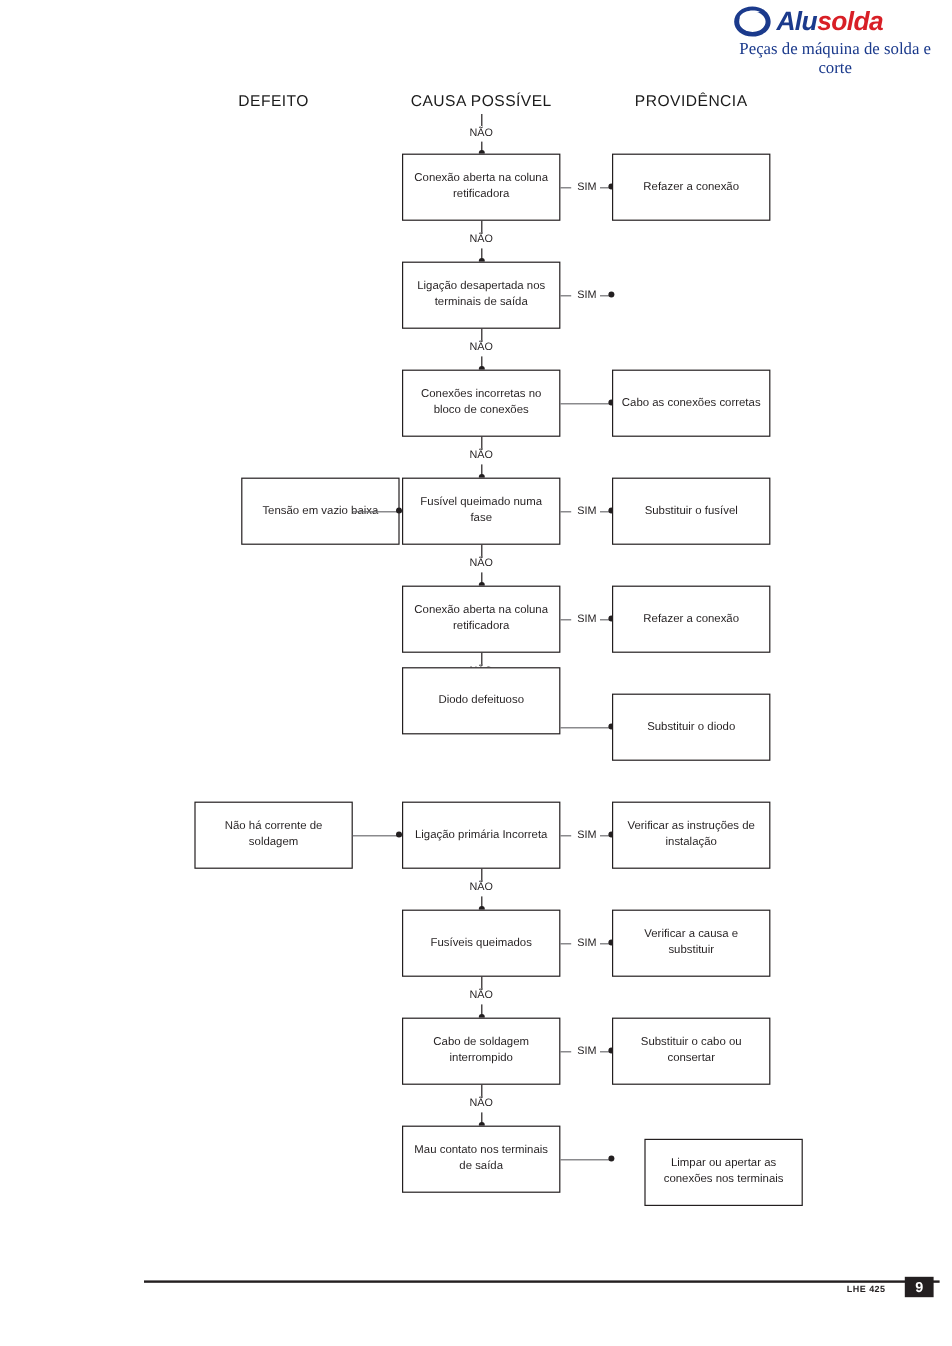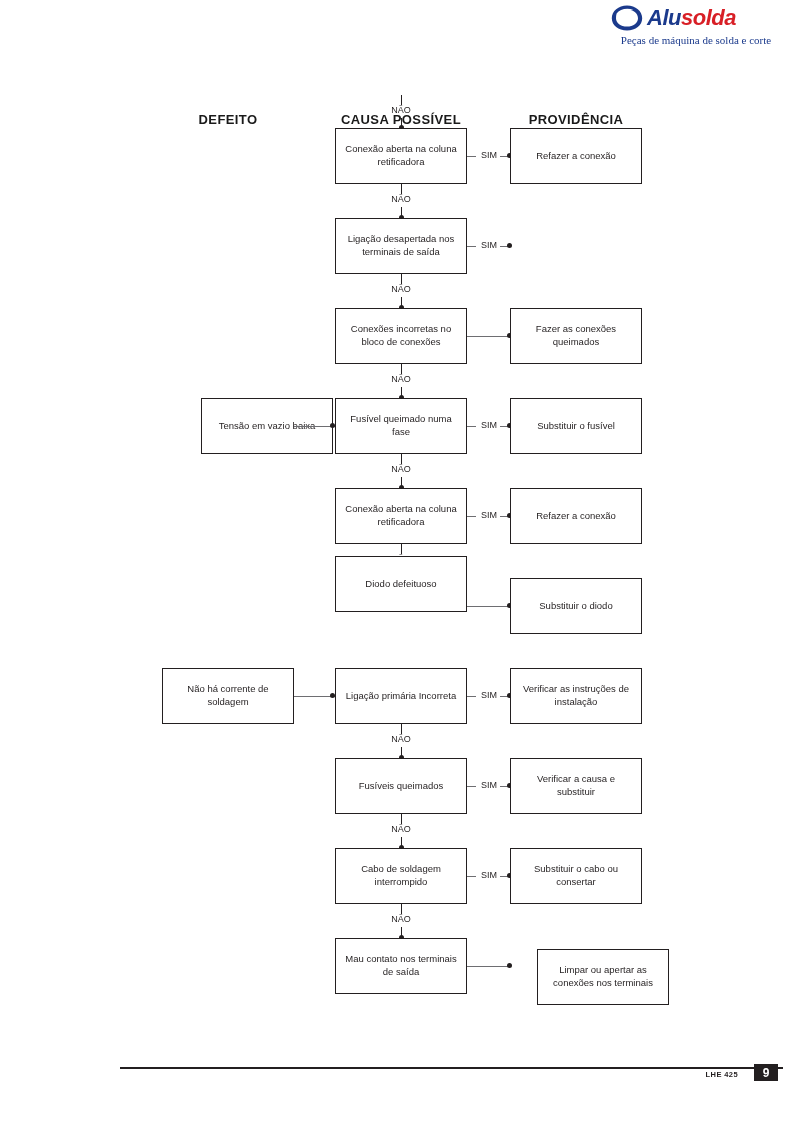--- a/index.html
+++ b/index.html
@@ -8,23 +8,23 @@
     font-family:"Liberation Sans","DejaVu Sans",sans-serif;
     position:relative;overflow:hidden;
   }
   
   .logo{position:absolute;left:610px;top:4px;width:175px;height:44px;}
   .logo-row{display:flex;align-items:center;height:28px;}
   .logo-mark{width:34px;height:28px;flex:none;}
   .logo-word{font-size:22px;font-weight:bold;font-style:italic;letter-spacing:-0.5px;line-height:1;margin-left:3px;}
   .logo-alu{color:#1b3a8c;}
   .logo-solda{color:#d81f26;}
-  .logo-tag{font-family:"Liberation Serif","DejaVu Serif",serif;font-size:11px;color:#1b3a8c;margin-top:2px;text-align:center;width:172px;}
+  .logo-tag{font-family:"Liberation Serif","DejaVu Serif",serif;font-size:14px;color:#1b3a8c;margin-top:2px;text-align:center;width:172px;}
   
-  .col-head{position:absolute;font-size:13px;font-weight:bold;color:#1a1a1a;letter-spacing:0.4px;text-align:center;margin-top:36px;}
+  .col-head{position:absolute;font-size:13px;font-weight:normal;color:#1a1a1a;letter-spacing:0.4px;text-align:center;}
   
   .flow{position:absolute;left:0;top:0;width:793px;height:1122px;}
   .node{
     position:absolute;border:1px solid #231f20;background:#fff;
     display:flex;align-items:center;justify-content:center;text-align:center;
     font-size:9.5px;color:#231f20;line-height:1.35;box-sizing:border-box;padding:2px 6px;
   }
   .vline{position:absolute;width:1px;background:#231f20;}
   .hline{position:absolute;height:1px;background:#6e6e72;}
   .dot{position:absolute;width:5px;height:5px;border-radius:50%;background:#231f20;}
@@ -81,21 +81,21 @@
   <div class="dot" style="left:507px;top:243px;"></div>
 
   <div class="vline" style="left:401px;top:274px;height:11px;"></div>
   <div class="lbl-nao" style="left:381px;top:284px;width:40px;">NÃO</div>
   <div class="vline" style="left:401px;top:297px;height:11px;"></div>
   <div class="dot" style="left:399px;top:305px;"></div>
 
   <div class="node" style="left:335px;top:308px;width:132px;height:56px;">Conexões incorretas no bloco de conexões</div>
   <div class="hline" style="left:467px;top:336px;width:43px;"></div>
   <div class="dot" style="left:507px;top:333px;"></div>
-  <div class="node" style="left:510px;top:308px;width:132px;height:56px;">Fazer as conexões queimados</div>
+  <div class="node" style="left:510px;top:308px;width:132px;height:56px;">Cabo as conexões corretas</div>
 
   <div class="vline" style="left:401px;top:364px;height:11px;"></div>
   <div class="lbl-nao" style="left:381px;top:374px;width:40px;">NÃO</div>
   <div class="vline" style="left:401px;top:387px;height:11px;"></div>
   <div class="dot" style="left:399px;top:395px;"></div>
 
   <div class="node" style="left:162px;top:398px;width:132px;height:56px;margin-left:39px;">Tensão em vazio baixa</div>
   <div class="hline" style="left:294px;top:426px;width:41px;"></div>
   <div class="dot" style="left:330px;top:423px;"></div>
   <div class="node" style="left:335px;top:398px;width:132px;height:56px;">Fusível queimado numa fase</div>

